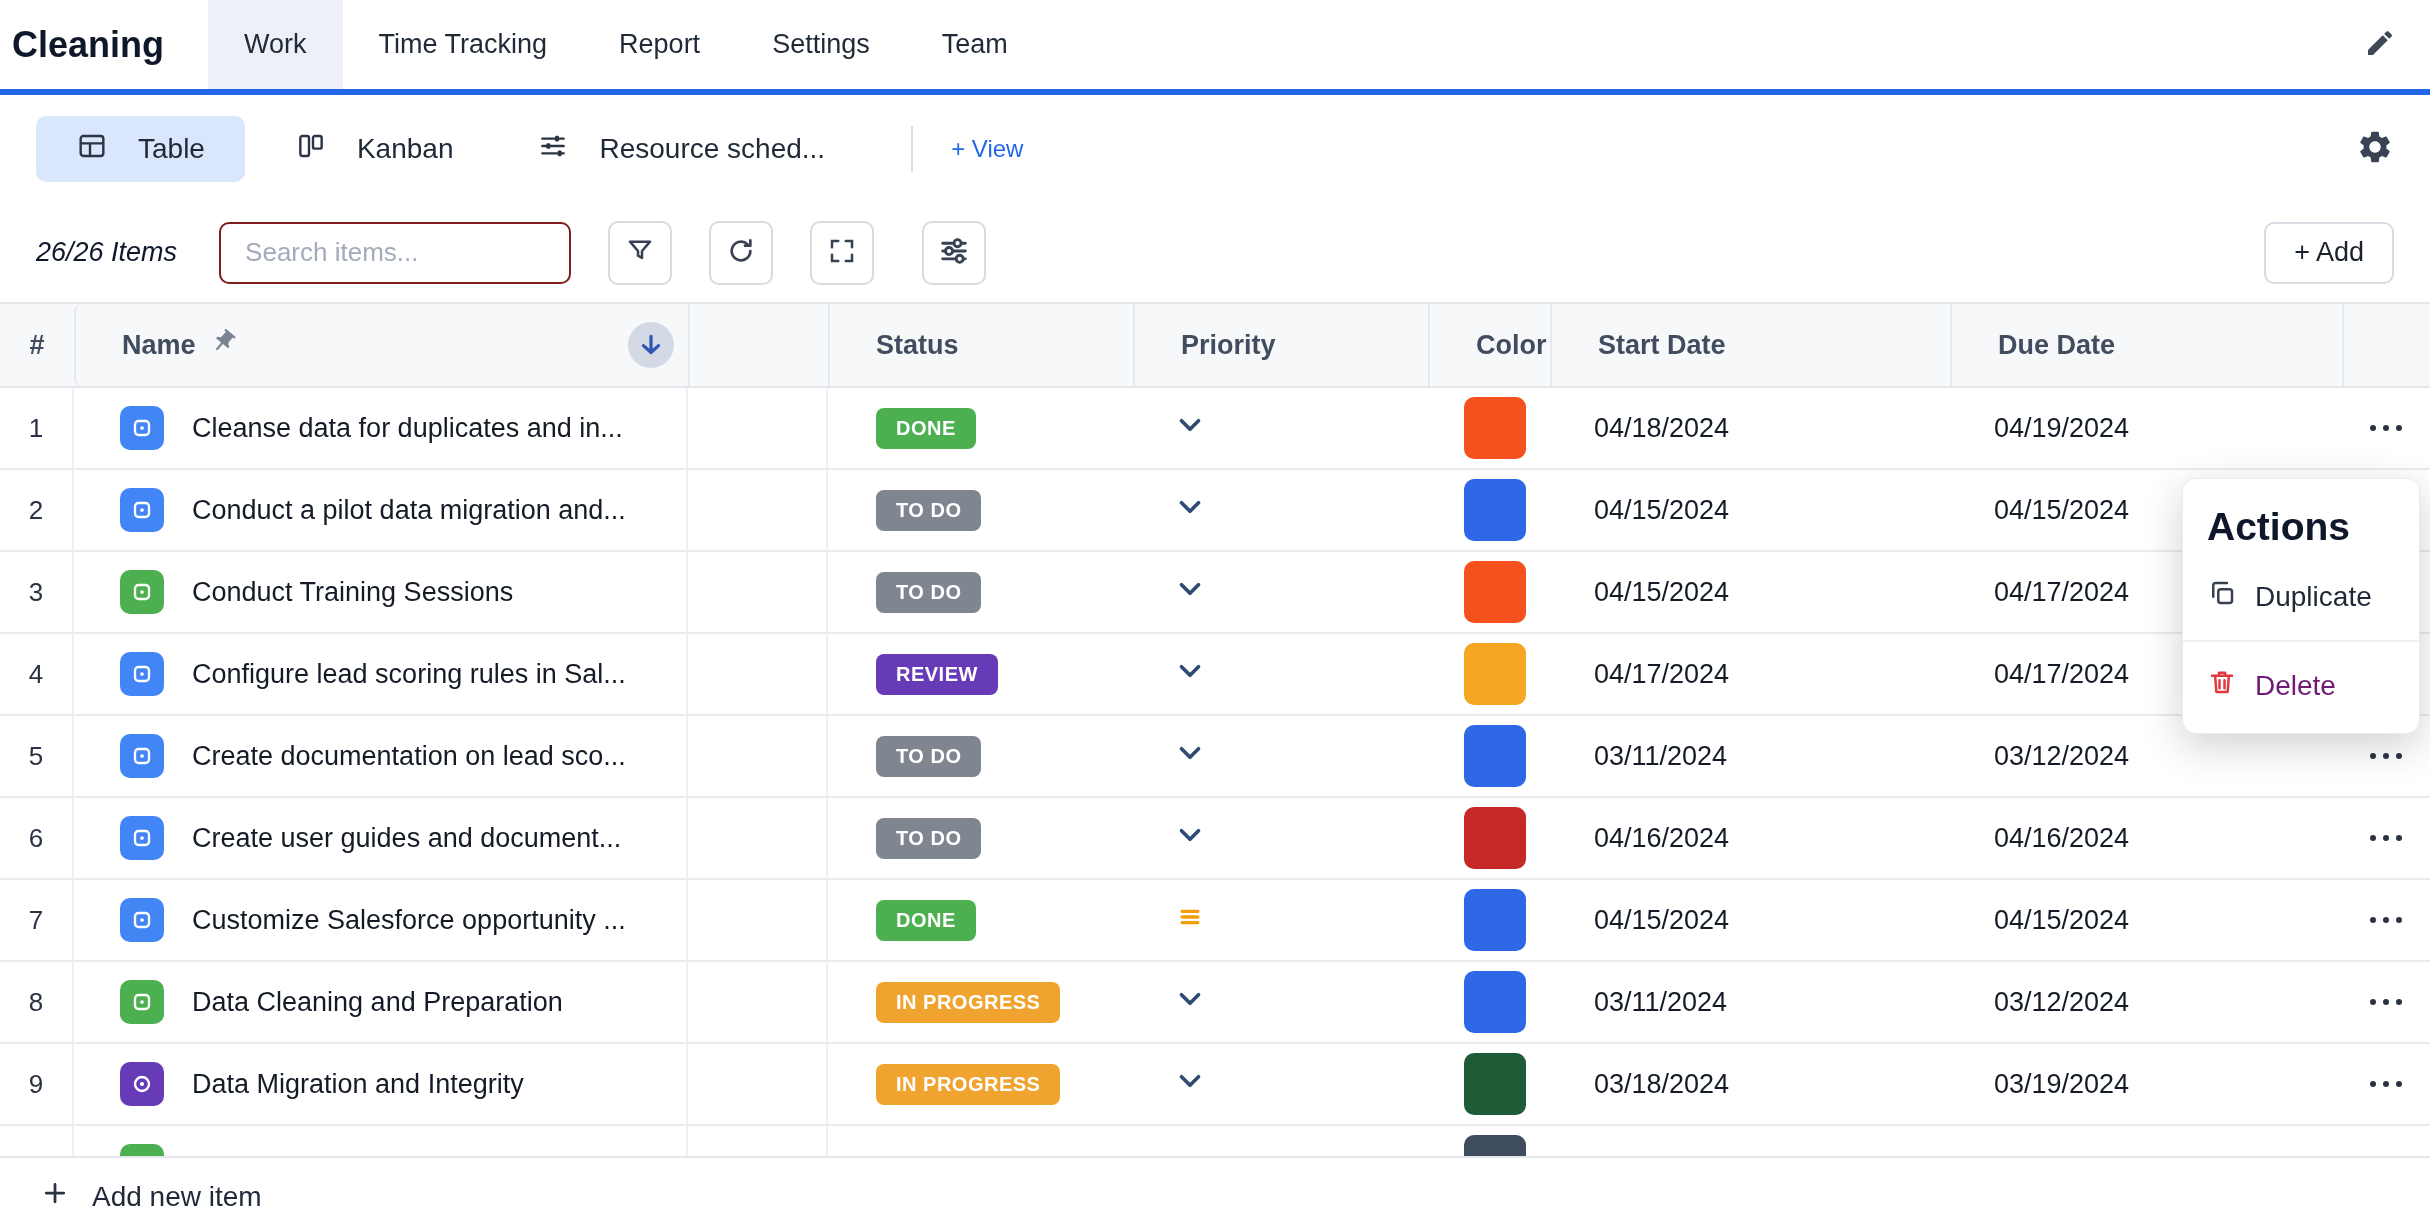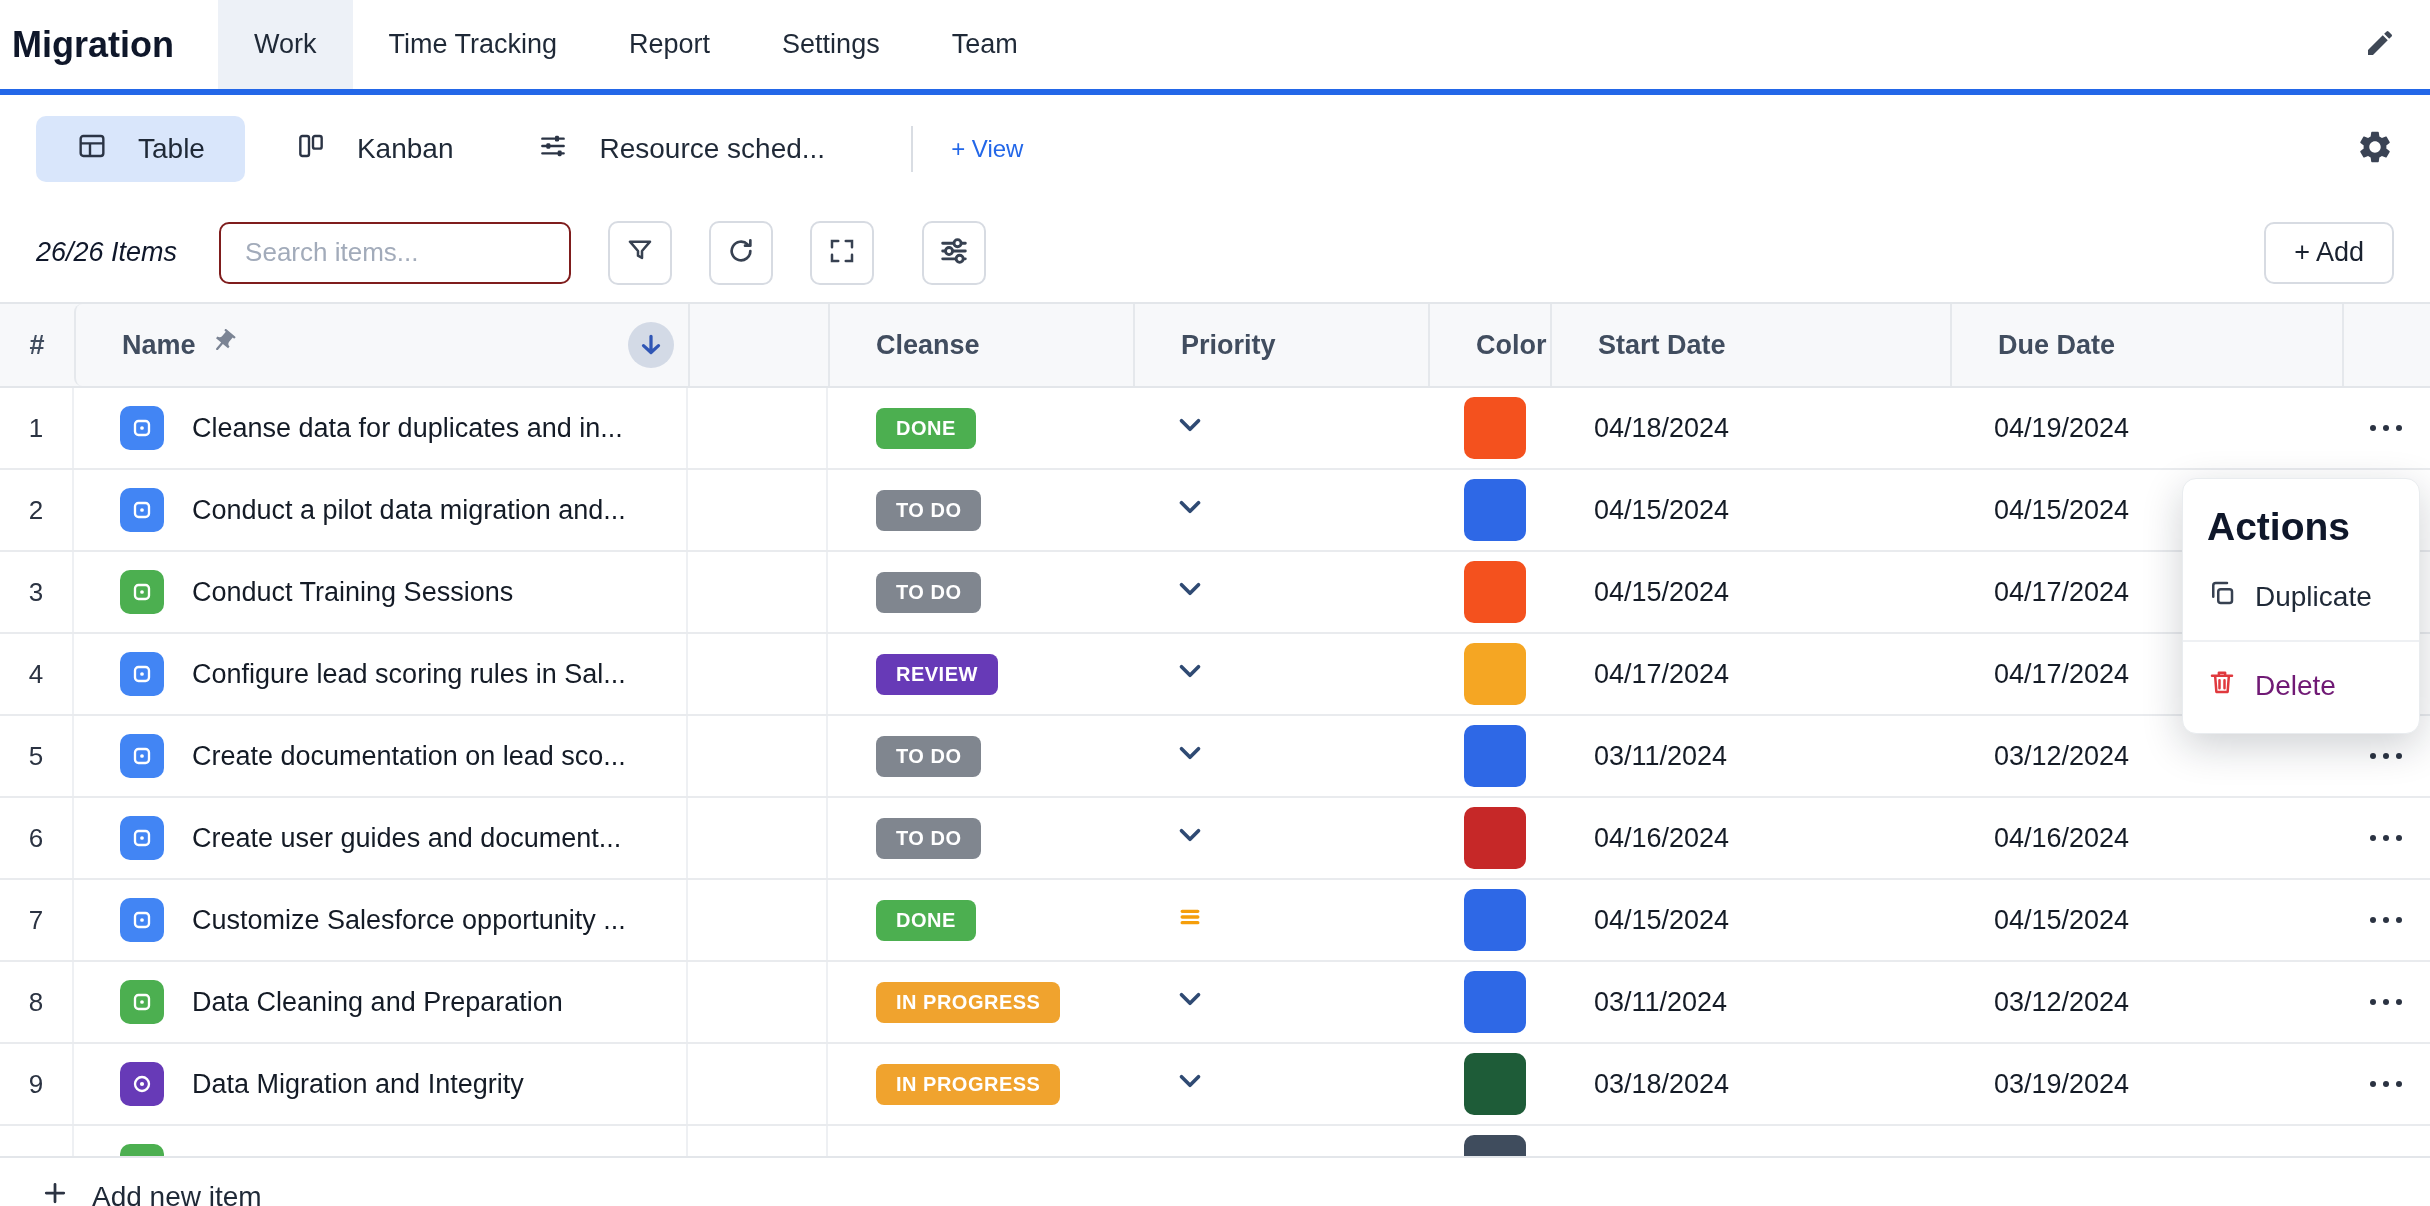--- a/index.html
+++ b/index.html
@@ -67,21 +67,21 @@
   .context-menu { position:absolute; left:2182px; top:478px; width:238px; background:#fff; border:1px solid #e9ecef; border-radius:14px; box-shadow:0 12px 40px rgba(15,23,42,.2); padding:10px 0 14px; z-index:50; }
   .menu-title { font-size:39px; font-weight:700; color:#0f172a; padding:16px 24px 14px; }
   .menu-item { display:flex; align-items:center; gap:18px; padding:15px 24px; font-size:28px; color:#1f2937; cursor:pointer; }
   .menu-divider { height:2px; background:#eef0f3; margin:10px 0; }
   .menu-item.danger { color:#701a75; }
 </style>
 </head>
 <body>
 
 <div class="topnav">
-  <div class="brand">Migration</div>
+  <div class="brand">Cleaning</div>
   <div class="nav-tabs">
     <div class="nav-tab active">Work</div>
     <div class="nav-tab">Time Tracking</div>
     <div class="nav-tab">Report</div>
     <div class="nav-tab">Settings</div>
     <div class="nav-tab">Team</div>
   </div>
   <div class="spacer"></div>
   <div class="edit-pencil">
     <span>
@@ -185,21 +185,21 @@
             </g>
           </svg>
       </span>
       <span class="sort-circle">
         <svg viewBox="0 0 24 24" width="30" height="30">
             <path d="M12 5v13M6 12.5L12 18l6-5.5" fill="none" stroke="#3056b5" stroke-width="2.6" stroke-linecap="round" stroke-linejoin="round"></path>
           </svg>
       </span>
     </div>
     <div></div>
-    <div>Cleanse</div>
+    <div>Status</div>
     <div>Priority</div>
     <div>Color</div>
     <div>Start Date</div>
     <div>Due Date</div>
     <div></div>
   </div>
 
   <div class="trow">
     <div class="cell num">1</div>
     <div class="cell name">

